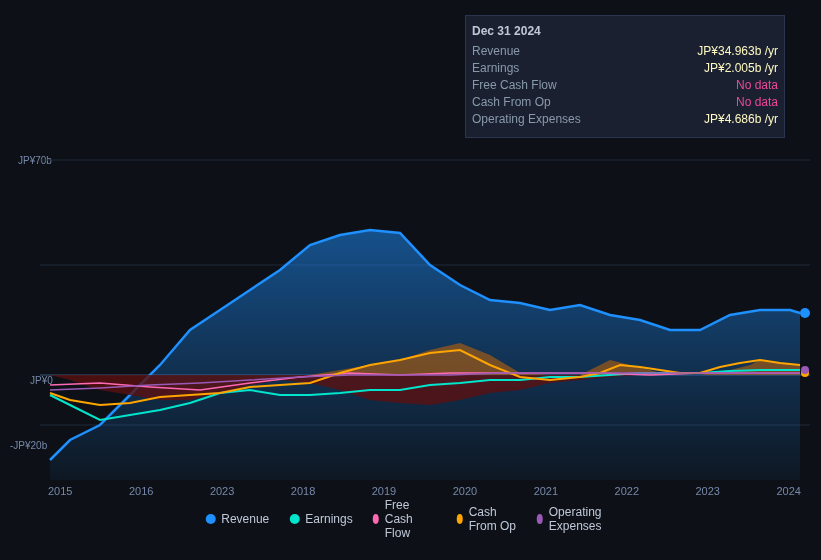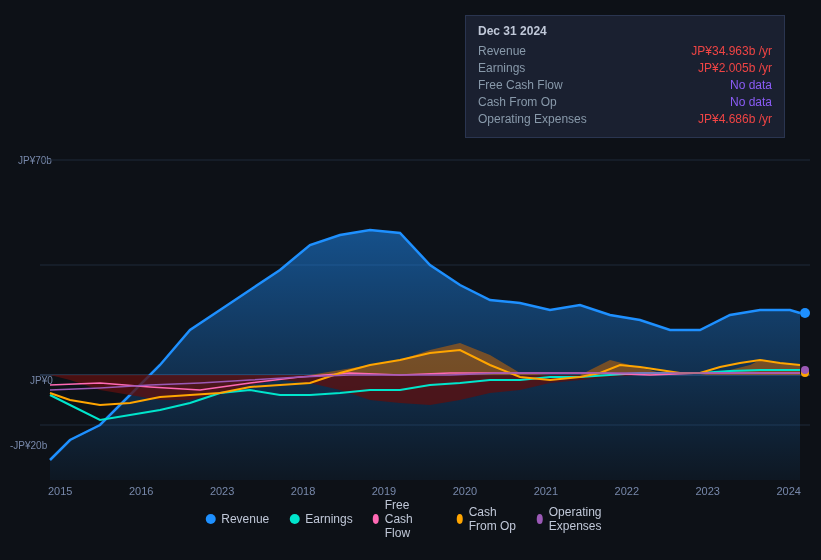--- a/index.html
+++ b/index.html
@@ -12,21 +12,21 @@
       position: relative;
     }
 
     
     .info-box {
       position: absolute;
       top: 15px;
       left: 465px;
       background: #1a2030;
       border: 1px solid #2a3550;
-      padding: 8px 12px;
+      padding: 8px 6px;
       z-index: 10;
       min-width: 320px;
     }
     .info-box-title {
       color: #c0c8d8;
       font-size: 12px;
       font-weight: bold;
       margin-bottom: 6px;
     }
     .info-row {
@@ -34,25 +34,25 @@
       justify-content: space-between;
       align-items: baseline;
       margin-bottom: 3px;
       font-size: 12px;
     }
     .info-label {
       color: #8899aa;
       min-width: 120px;
     }
     .info-value {
-      color: #ef4444;
+      color: #fef9c3;
       font-size: 12px;
     }
     .info-value.no-data {
-      color: #8b5cf6;
+      color: #ec4899;
     }
     .profit-margin {
       color: #c0c8d8;
       font-size: 11px;
     }
     .profit-margin span {
       color: #00ccff;
     }
 
     .y-label {

